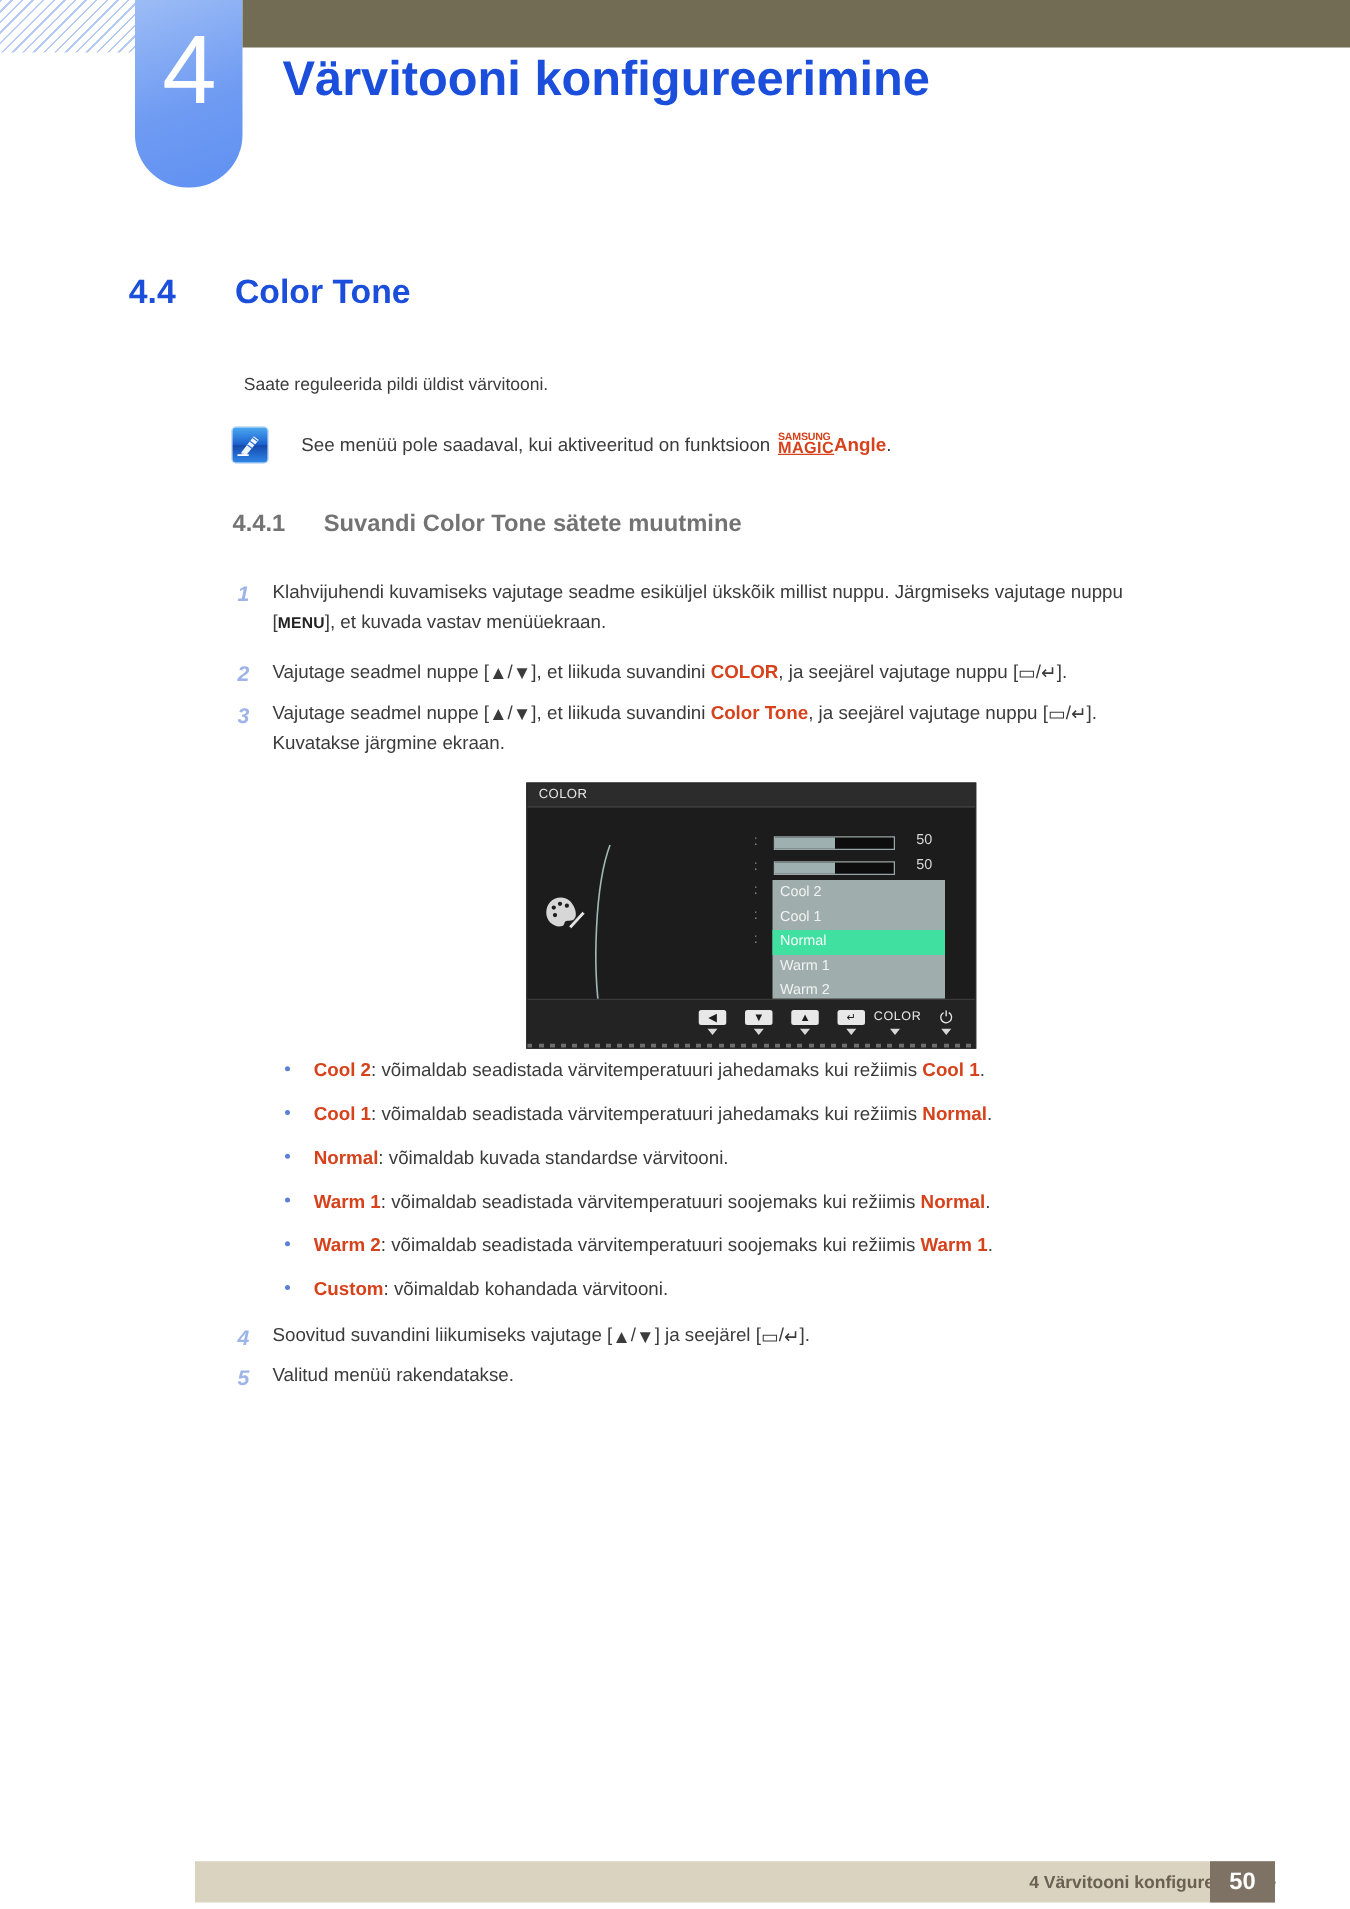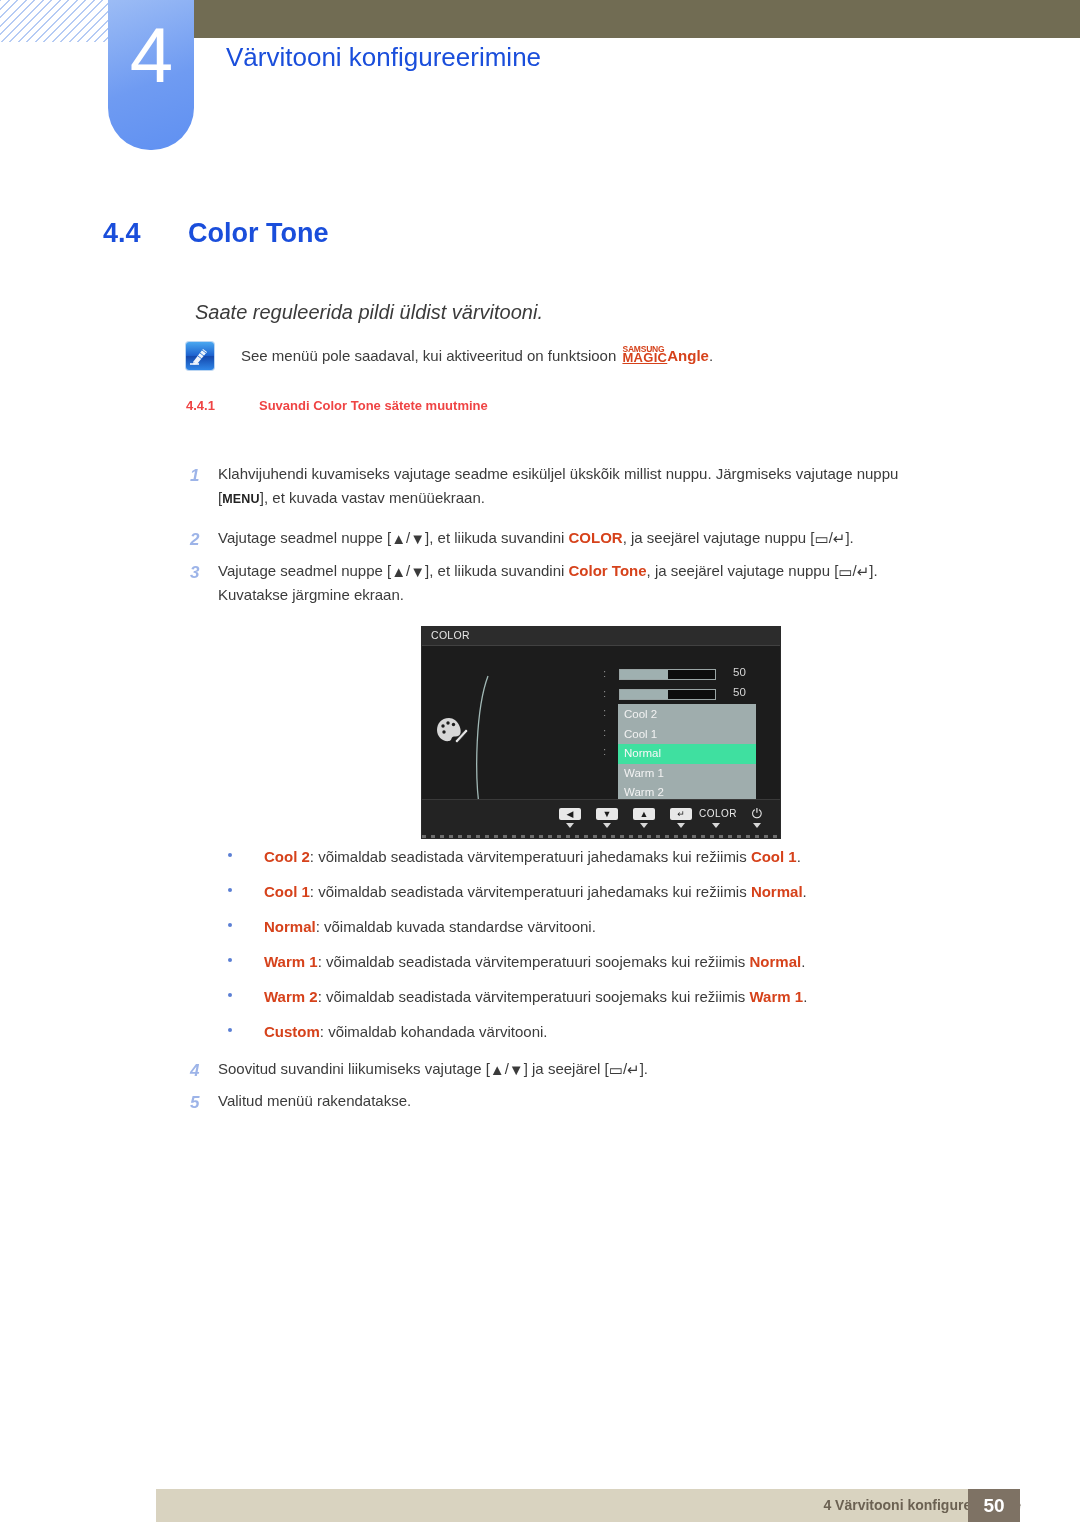--- a/index.html
+++ b/index.html
@@ -47,55 +47,54 @@
   }
   .header-bar {
     position: absolute;
     left: 194px; top: 0;
     right: 0; height: 38px;
     background: #716c53;
   }
   .chapter-title {
     position: absolute;
     left: 226px; top: 42px;
-    font-size: 26px;
-    font-weight: normal;
+    font-size: 39px;
+    font-weight: bold;
     color: #1a4edb;
     letter-spacing: 0px;
     white-space: nowrap;
   }
 
   
   .h-section {
     position: absolute;
     left: 103px; top: 218px;
     font-size: 27px;
     font-weight: bold;
     color: #1a4edb;
     white-space: nowrap;
   }
   .h-section .numtag { display: inline-block; width: 85px; }
 
   .h-sub {
     position: absolute;
-    left: 186px; top: 398px;
-    font-size: 13px;
-    font-weight: bold;
-    color: #ef4444;
+    left: 186px; top: 409px;
+    font-size: 19px;
+    font-weight: bold;
+    color: #737373;
     white-space: nowrap;
   }
   .h-sub .numtag { display: inline-block; width: 73px; }
 
   
   .body-text {
     position: absolute;
-    font-size: 20px;
+    font-size: 14px;
     color: #3b3b3b;
     line-height: 1.55;
-    font-style: italic;
   }
   .intro {
     left: 195px; top: 297px;
   }
   .note-row {
     position: absolute;
     left: 186px; top: 340px;
     width: 700px;
   }
   .note-icon {
@@ -192,21 +191,21 @@
     color: #3b3b3b;
     line-height: 1.5;
   }
   .bullet .dot {
     position: absolute;
     left: 0; top: 7px;
     width: 4px; height: 4px;
     border-radius: 50%;
     background: #5b7fd4;
   }
-  .bullet .btxt { display: block; margin-left: 36px; }
+  .bullet .btxt { display: block; margin-left: 23px; }
 
   
   .osd {
     position: absolute;
     left: 421px; top: 626px;
     width: 358px; height: 211px;
     background: #1c1c1c;
     border: 1px solid #2b2b2b;
     font-family: "Liberation Sans", sans-serif;
   }

